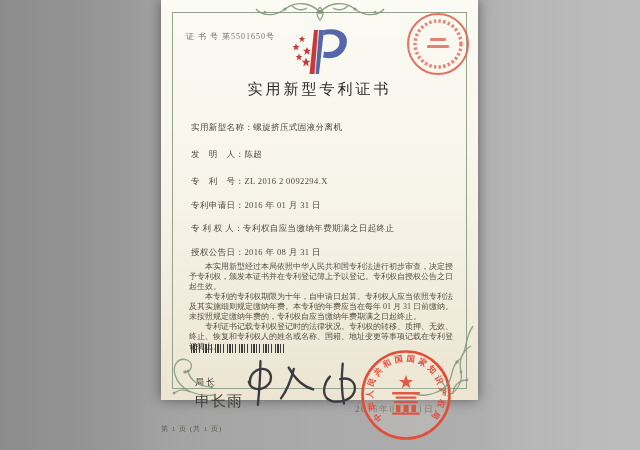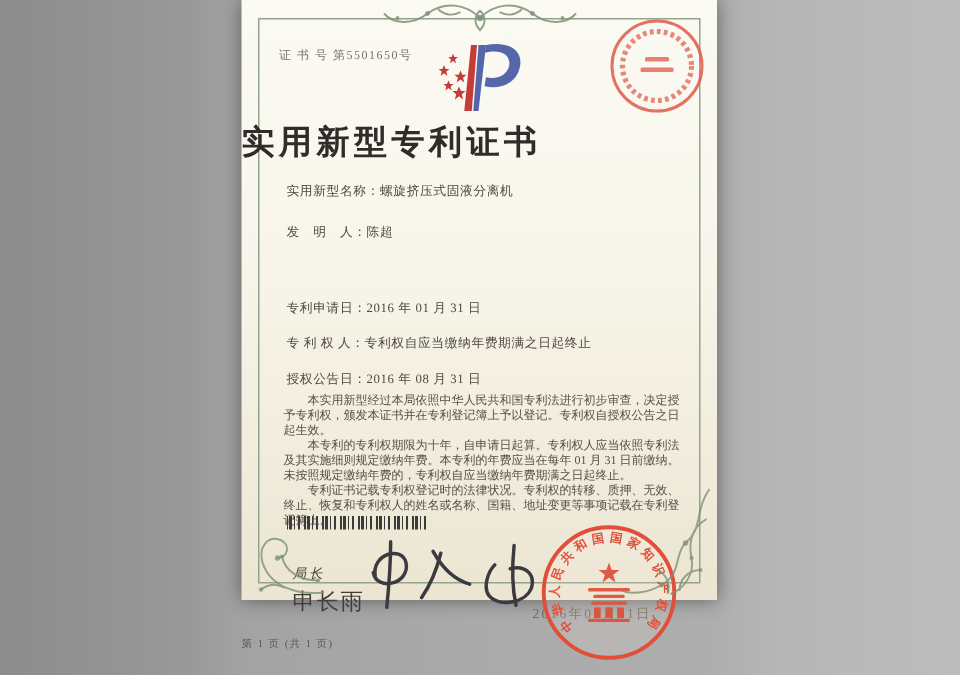--- a/index.html
+++ b/index.html
@@ -10,29 +10,29 @@
   }
   .paper{
     position:absolute;left:161px;top:0;width:317px;height:400px;
     background:linear-gradient(180deg,#fbfaf3 0%,#f8f6ec 40%,#f1ecdd 75%,#ebe5d1 100%);
     box-shadow:0 0 12px rgba(0,0,0,.45);
   }
   .frame{position:absolute;left:11px;top:12px;right:11px;bottom:11px;border:1px solid #93a38e;}
   .garland{position:absolute;top:-2px;left:50%;transform:translateX(-50%);width:136px;height:28px;}
   .cert-no{position:absolute;left:25px;top:31px;font-size:8px;color:#777166;letter-spacing:1px;white-space:nowrap;}
   .logo{position:absolute;left:50%;transform:translateX(-50%);top:26px;width:64px;height:52px;}
-  .title{position:absolute;left:0;right:0;top:80px;text-align:left;font-size:22px;font-weight:bold;color:#2f2d29;letter-spacing:3px;white-space:nowrap;}
+  .title{position:absolute;left:0;right:0;top:80px;text-align:center;font-size:15px;font-weight:normal;color:#2f2d29;letter-spacing:3px;white-space:nowrap;}
   .stamp-small{position:absolute;left:244px;top:11px;width:66px;height:66px;opacity:.88;}
   .field{position:absolute;left:30px;right:20px;font-size:8.5px;color:#50493f;letter-spacing:.4px;white-space:nowrap;}
   .f0{top:122px}.f1{top:149px}.f2{top:176px}.f3{top:200px}.f4{top:223px}.f5{top:247px}
   .paras{position:absolute;left:28px;right:25px;top:262px;font-size:8px;line-height:10px;color:#594f44;text-align:justify;}
   .paras p{margin:0;text-indent:2em;}
   .barcode{position:absolute;left:30px;top:344px;width:95px;height:9px;
     background:repeating-linear-gradient(90deg,#3b3b3b 0 1px,transparent 1px 2px,#3b3b3b 2px 4px,transparent 4px 5px,#3b3b3b 5px 6px,transparent 6px 8px,#3b3b3b 8px 9px,transparent 9px 12px);}
-  .sig-title{position:absolute;left:34px;top:376px;font-size:9px;color:#403e3a;letter-spacing:2px;font-style:italic;}
+  .sig-title{position:absolute;left:34px;top:376px;font-size:9px;color:#403e3a;letter-spacing:2px;}
   .sig-name{position:absolute;left:34px;top:392px;font-size:15px;color:#403e3a;letter-spacing:1px;font-family:Liberation Mono, monospace;}
   .signature{position:absolute;left:76px;top:356px;width:142px;height:54px;}
   .seal{position:absolute;left:198px;top:348px;width:94px;height:94px;}
   .seal-date{position:absolute;left:194px;top:403px;font-size:9px;color:#6f6a56;letter-spacing:1.5px;white-space:nowrap;}
   .footer{position:absolute;left:0;right:0;top:424px;text-align:left;font-size:7px;color:#5d574c;letter-spacing:1px;}
   .orn-bl{position:absolute;left:5px;bottom:1px;width:54px;height:50px;}
   .orn-br{position:absolute;right:1px;bottom:0;width:66px;height:76px;}
 </style>
 </head>
 <body>
@@ -83,20 +83,21 @@
       <circle cx="33" cy="33" r="30" fill="none" stroke="#e0604e" stroke-width="2"></circle>
       <circle cx="33" cy="33" r="23" fill="none" stroke="#e0604e" stroke-width="3.5" stroke-dasharray="2.5 2.2" opacity="0.85"></circle>
       <g fill="#e0604e" opacity="0.9">
         <rect x="25" y="27" width="16" height="3" rx="1"></rect>
         <rect x="22" y="34" width="22" height="3" rx="1"></rect>
       </g>
     </svg>
 
     <div class="field f1"><span>发　明　人：</span><span>陈超</span></div>
     <div class="field f0"><span>实用新型名称：</span><span>螺旋挤压式固液分离机</span></div>
+    <div class="field f2"><span>专　利　号：</span><span>ZL 2016 2 0092294.X</span></div>
     <div class="field f3"><span>专利申请日：</span><span>2016 年 01 月 31 日</span></div>
     <div class="field f4"><span>专 利 权 人：</span><span>专利权自应当缴纳年费期满之日起终止</span></div>
     <div class="field f5"><span>授权公告日：</span><span>2016 年 08 月 31 日</span></div>
 
     <div class="paras">
       <p>本实用新型经过本局依照中华人民共和国专利法进行初步审查，决定授予专利权，颁发本证书并在专利登记簿上予以登记。专利权自授权公告之日起生效。</p>
       <p>本专利的专利权期限为十年，自申请日起算。专利权人应当依照专利法及其实施细则规定缴纳年费。本专利的年费应当在每年 01 月 31 日前缴纳。未按照规定缴纳年费的，专利权自应当缴纳年费期满之日起终止。</p>
       <p>专利证书记载专利权登记时的法律状况。专利权的转移、质押、无效、终止、恢复和专利权人的姓名或名称、国籍、地址变更等事项记载在专利登记簿上。</p>
     </div>
 

